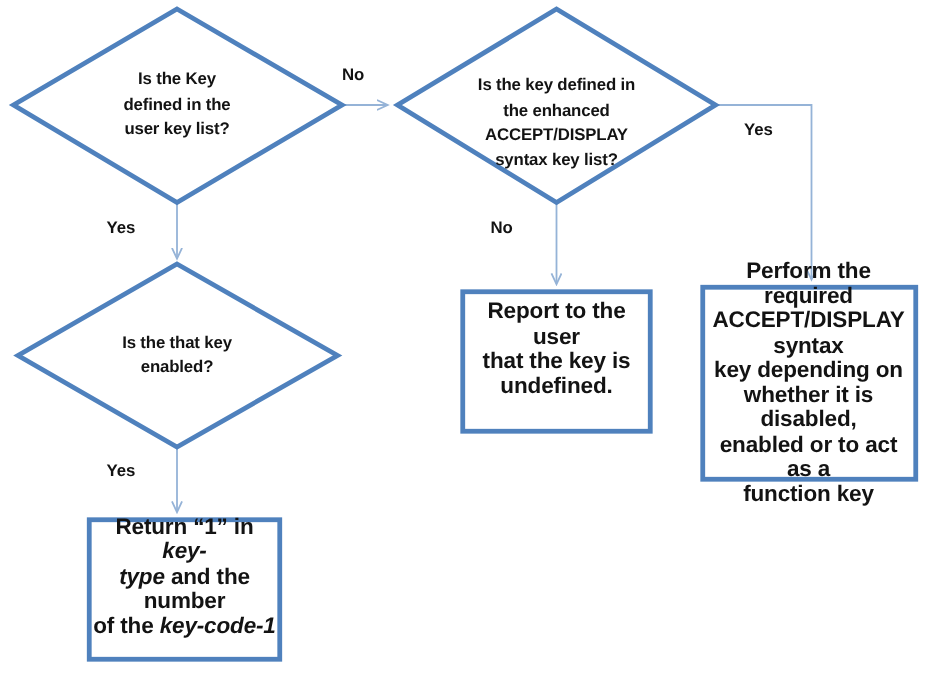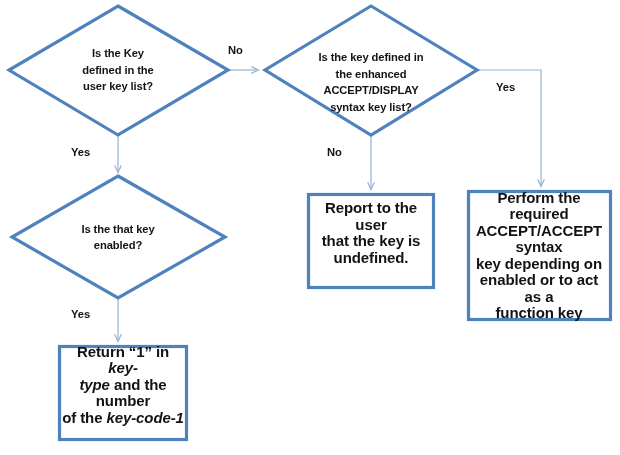--- a/index.html
+++ b/index.html
@@ -117,22 +117,23 @@
     <span>
       <span>Report to the user</span>
       <span>that the key is</span>
       <span>undefined.</span>
     </span>
   </div>
 
   <div class="node-text box-text" style="left:470px; top:196px; width:138px; height:119px;">
     <span>
       <span>Perform the required</span>
-      <span>ACCEPT/ACCEPT syntax</span>
+      <span>ACCEPT/DISPLAY syntax</span>
       <span>key depending on</span>
+      <span>whether it is disabled,</span>
       <span>enabled or to act as a</span>
       <span>function key</span>
     </span>
   </div>
 
   <div class="node-text box-text" style="left:62px; top:352px; width:122px; height:66px;">
     <span>Return “1” in <em>key-<br>type</em> and the number<br>of the <em>key-code-1</em></span>
   </div>
 
   <div class="edge-label" style="left:228px; top:43px;">No</div>

